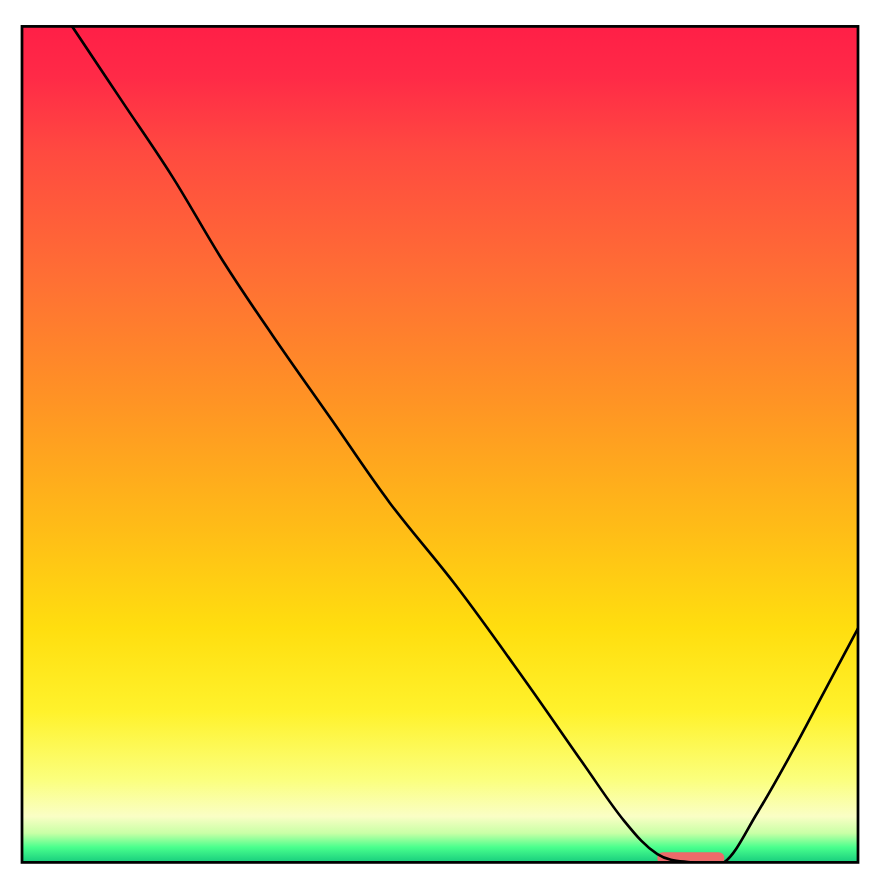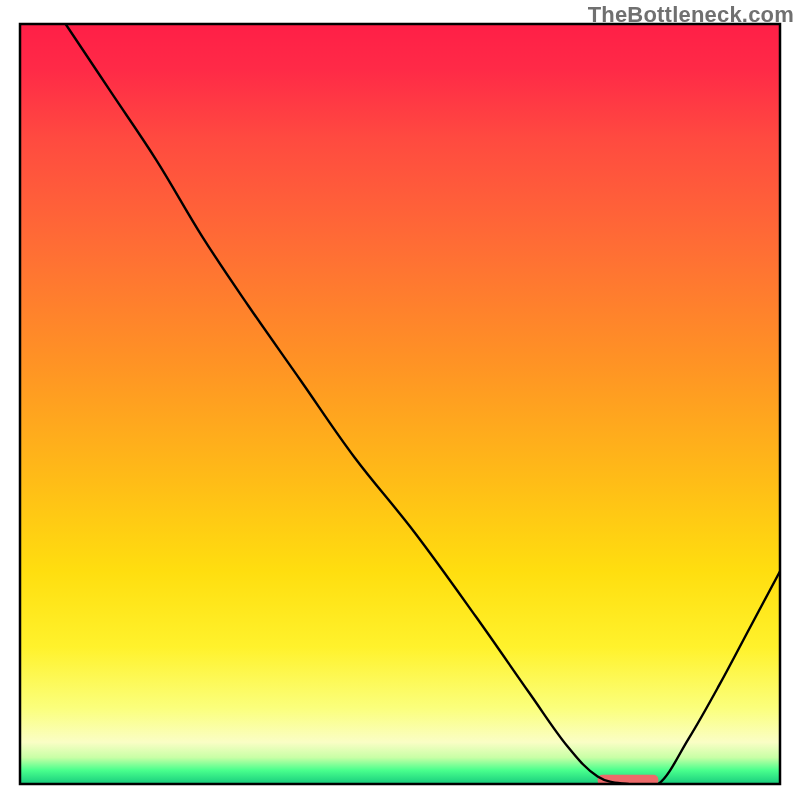--- a/index.html
+++ b/index.html
@@ -58,14 +58,13 @@
     <rect id="plot-bg" fill="url(#bg-grad)" x="20" y="24" width="760" height="760"></rect>
 
     <g id="plot-content" clip-path="url(#plot-clip)">
       <rect id="marker-pill" rx="5" ry="5" x="597.60" width="60.80" y="774.70" height="11" fill="#ed6a6a"></rect>
       <path id="curve" fill="none" stroke-width="2.4" stroke-linecap="round" d="M 65.60 24.00 C 73.81 36.31, 94.78 67.78, 111.20 92.40 C 127.62 117.02, 140.38 134.81, 156.80 160.80 C 173.22 186.79, 185.98 210.81, 202.40 236.80 C 218.82 262.79, 230.22 279.21, 248.00 305.20 C 265.78 331.19, 282.05 353.84, 301.20 381.20 C 320.35 408.56, 333.88 429.84, 354.40 457.20 C 374.92 484.56, 393.31 504.47, 415.20 533.20 C 437.09 561.93, 455.48 588.07, 476.00 616.80 C 496.52 645.53, 512.78 669.54, 529.20 692.80 C 545.62 716.06, 554.89 730.95, 567.20 746.00 C 579.51 761.05, 586.66 769.56, 597.60 776.40 C 608.54 783.24, 617.06 782.63, 628.00 784.00 C 638.94 785.37, 647.46 792.21, 658.40 784.00 C 669.34 775.79, 677.86 756.18, 688.80 738.40 C 699.74 720.62, 708.26 705.04, 719.20 685.20 C 730.14 665.36, 738.66 648.72, 749.60 628.20 C 760.54 607.68, 774.53 581.46, 780.00 571.20 " stroke="#000000"></path>
     </g>
 
     <rect id="plot-border" fill="none" stroke-width="2.5" x="20" y="24" width="760" height="760" stroke="#000000"></rect>
   </svg>
 
-  <div class="watermark">TheBottleneck.com</div>
 </div>
 
 </body></html>

